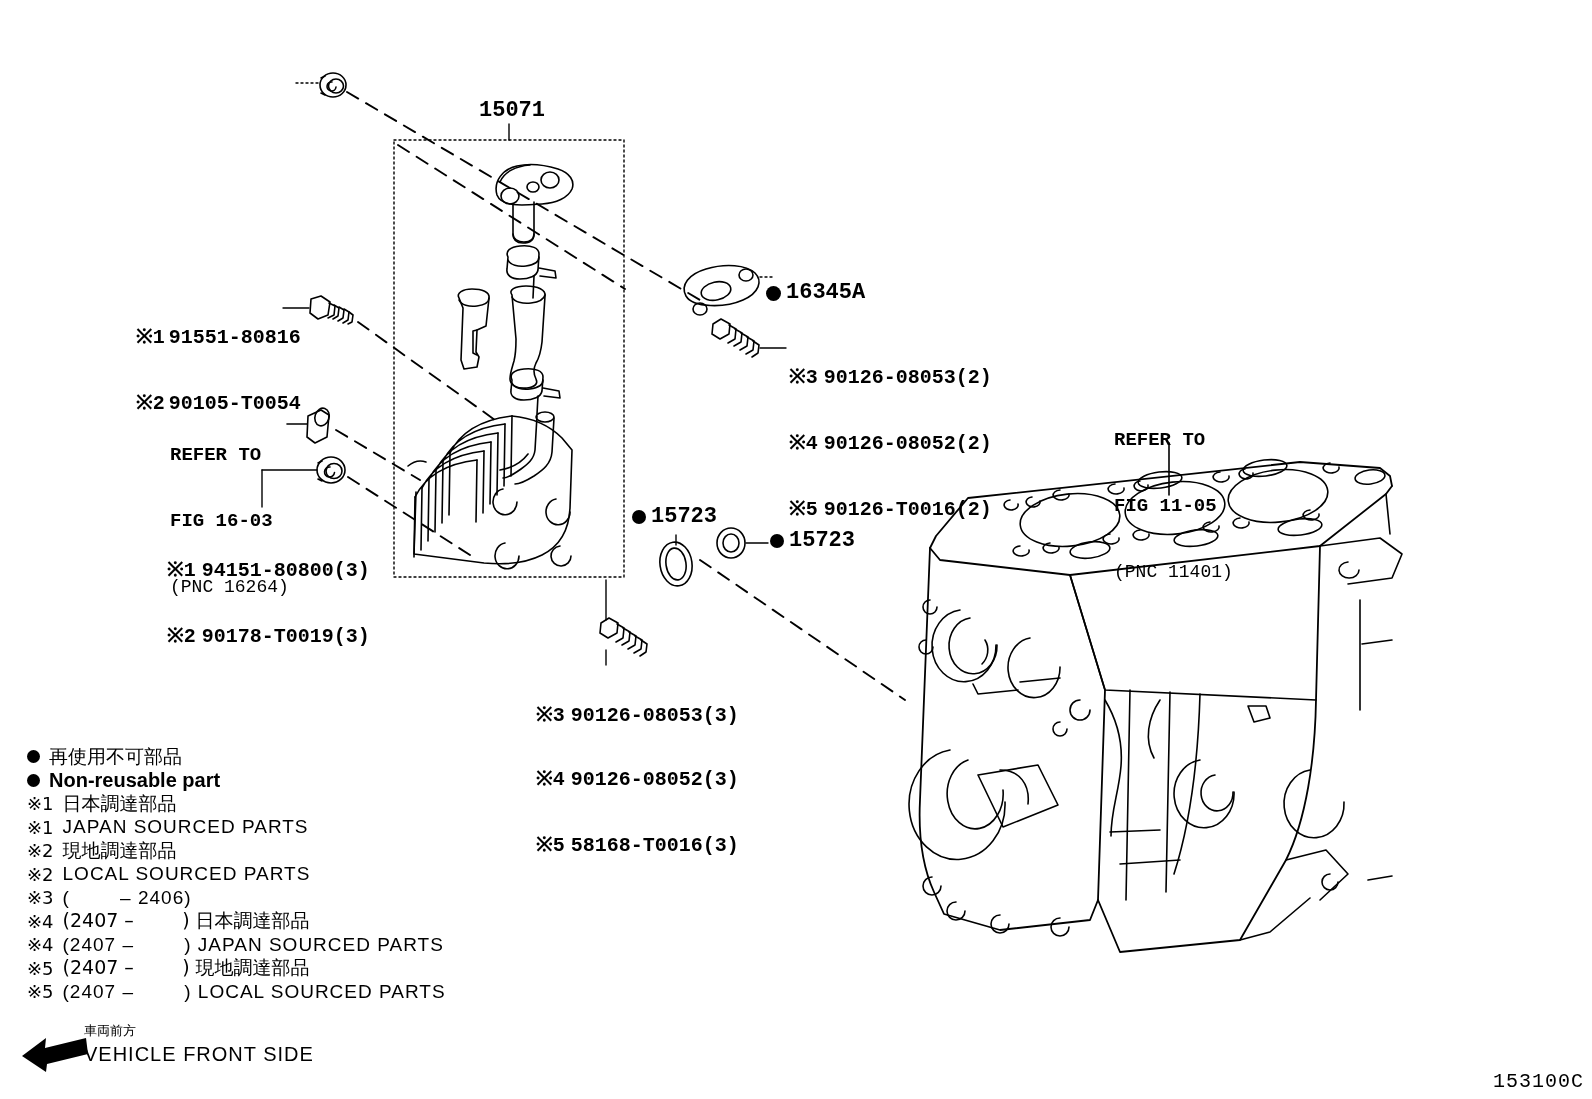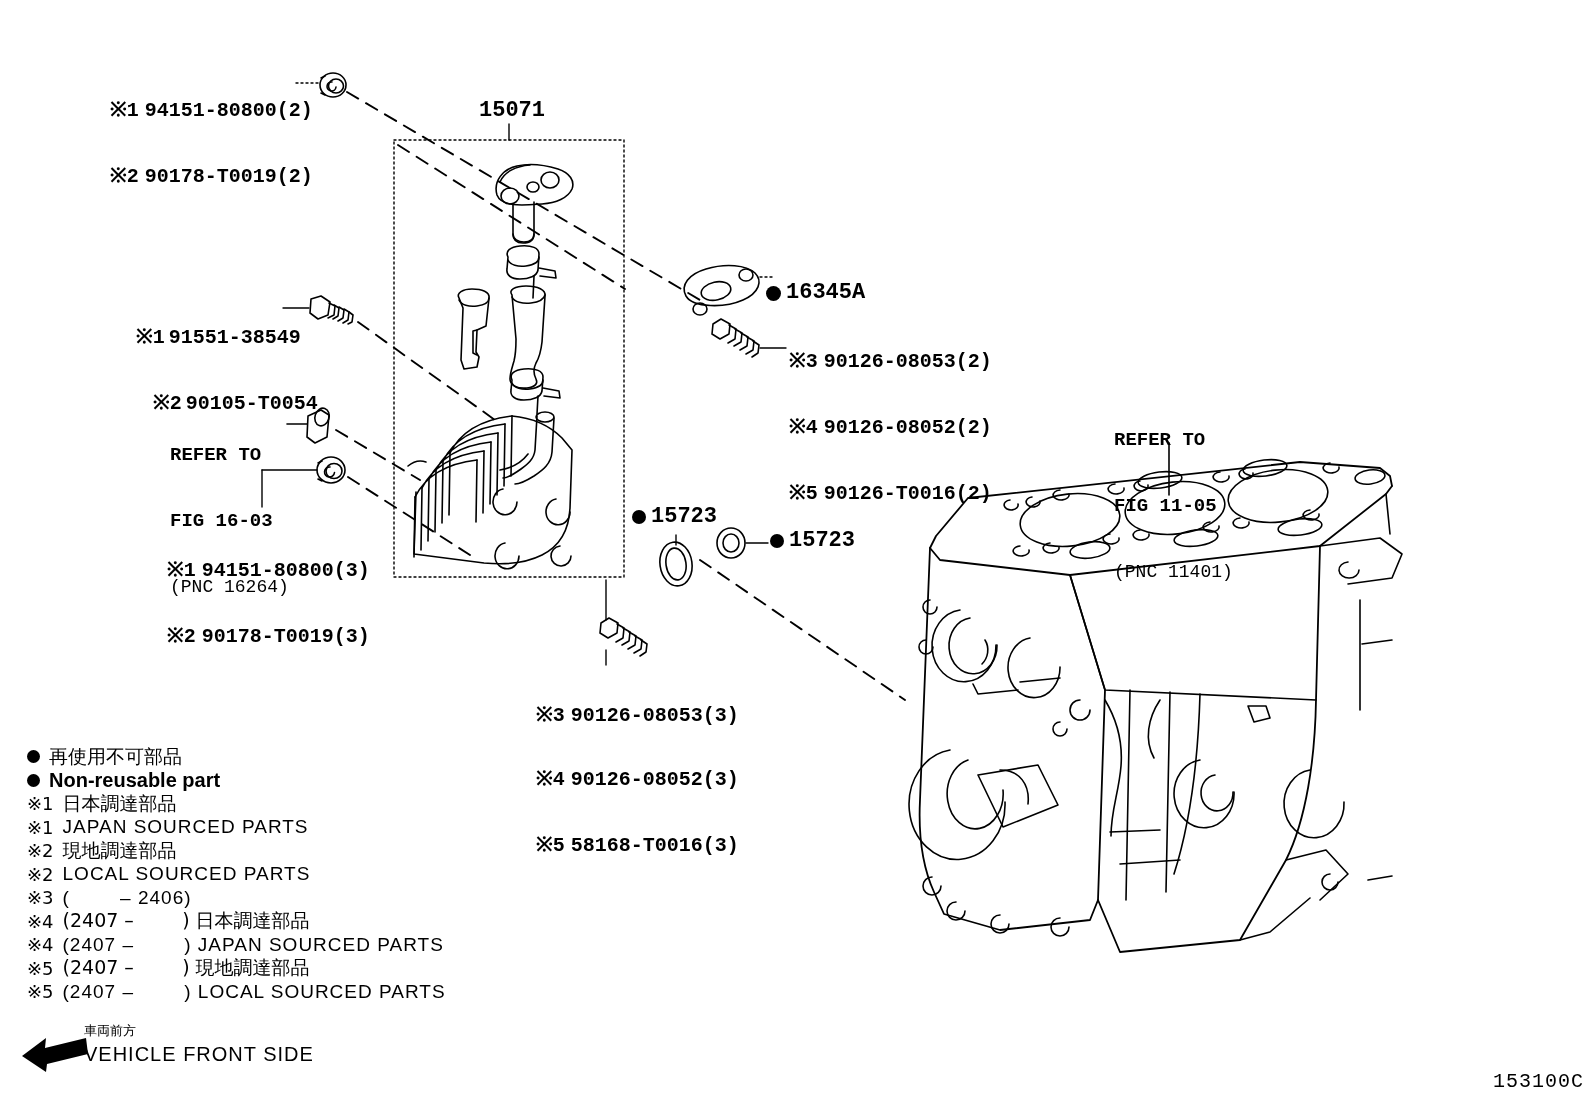--- a/index.html
+++ b/index.html
@@ -283,47 +283,43 @@
         <path d="M1360 600 l0 110"></path>
         <path d="M1392 640 l-30 4"></path>
         <path d="M1368 880 l24 -4"></path>
       </g>
 
     </g>
   </svg>
 
   <div class="lbl bigpn" style="left:479px;top:100px;">15071</div>
 
-  <div class="lbl pn" style="left:110px;top:61px;">
-    <div><span>※1</span><span style="display:inline-block;width:6px"></span><span>94151-80800(2)</span></div>
-    <div style="margin-top:6px;"><span>※2</span><span style="display:inline-block;width:6px"></span><span>90178-T0019(2)</span></div>
-  </div>
 
   <div class="lbl pn" style="left:136px;top:288px;">
-    <div><span>※1</span><span style="display:inline-block;width:4px"></span><span>91551-38549</span></div>
-    <div style="margin-top:6px;margin-left:17px;"><span>※2</span><span style="display:inline-block;width:4px"></span><span>90105-T0054</span></div>
+    <div><span>※1</span><span style="display:inline-block;width:4px"></span><span>91551-80816</span></div>
+    <div style="margin-top:6px;"><span>※2</span><span style="display:inline-block;width:4px"></span><span>90105-T0054</span></div>
   </div>
 
   <div class="lbl refblk" style="left:170px;top:400px;">
     <div>REFER TO</div>
     <div>FIG 16-03</div>
     <div class="pnc">(PNC 16264)</div>
   </div>
 
   <div class="lbl pn" style="left:167px;top:521px;">
     <div><span>※1</span><span style="display:inline-block;width:6px"></span><span>94151-80800(3)</span></div>
     <div style="margin-top:6px;"><span>※2</span><span style="display:inline-block;width:6px"></span><span>90178-T0019(3)</span></div>
   </div>
 
   <div class="lbl bigpn" style="left:766px;top:265px;display:flex;align-items:center;margin-top:17px;">
     <span style="width:15px;height:15px;border-radius:50%;background:#000;display:inline-block;margin-right:5px;"></span>
     <span>16345A</span>
   </div>
 
-  <div class="lbl pn" style="left:789px;top:312px;">
+  <div class="lbl pn" style="left:789px;top:328px;">
     <div><span>※3</span><span style="display:inline-block;width:6px"></span><span>90126-08053(2)</span></div>
     <div style="margin-top:6px;"><span>※4</span><span style="display:inline-block;width:6px"></span><span>90126-08052(2)</span></div>
     <div style="margin-top:6px;"><span>※5</span><span style="display:inline-block;width:6px"></span><span>90126-T0016(2)</span></div>
   </div>
 
   <div class="lbl refblk" style="left:1114px;top:385px;">
     <div>REFER TO</div>
     <div>FIG 11-05</div>
     <div class="pnc">(PNC 11401)</div>
   </div>

